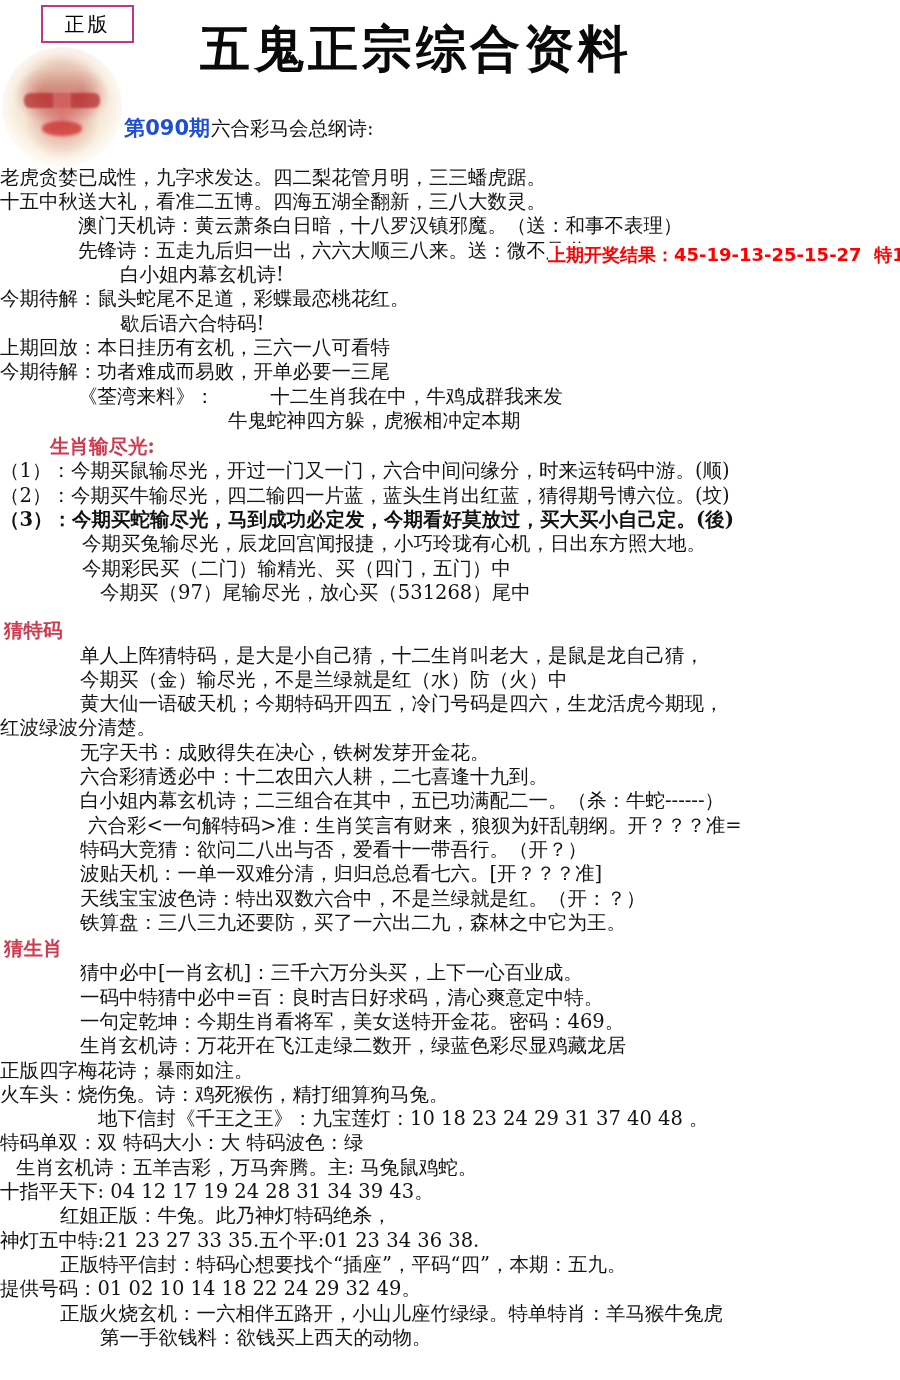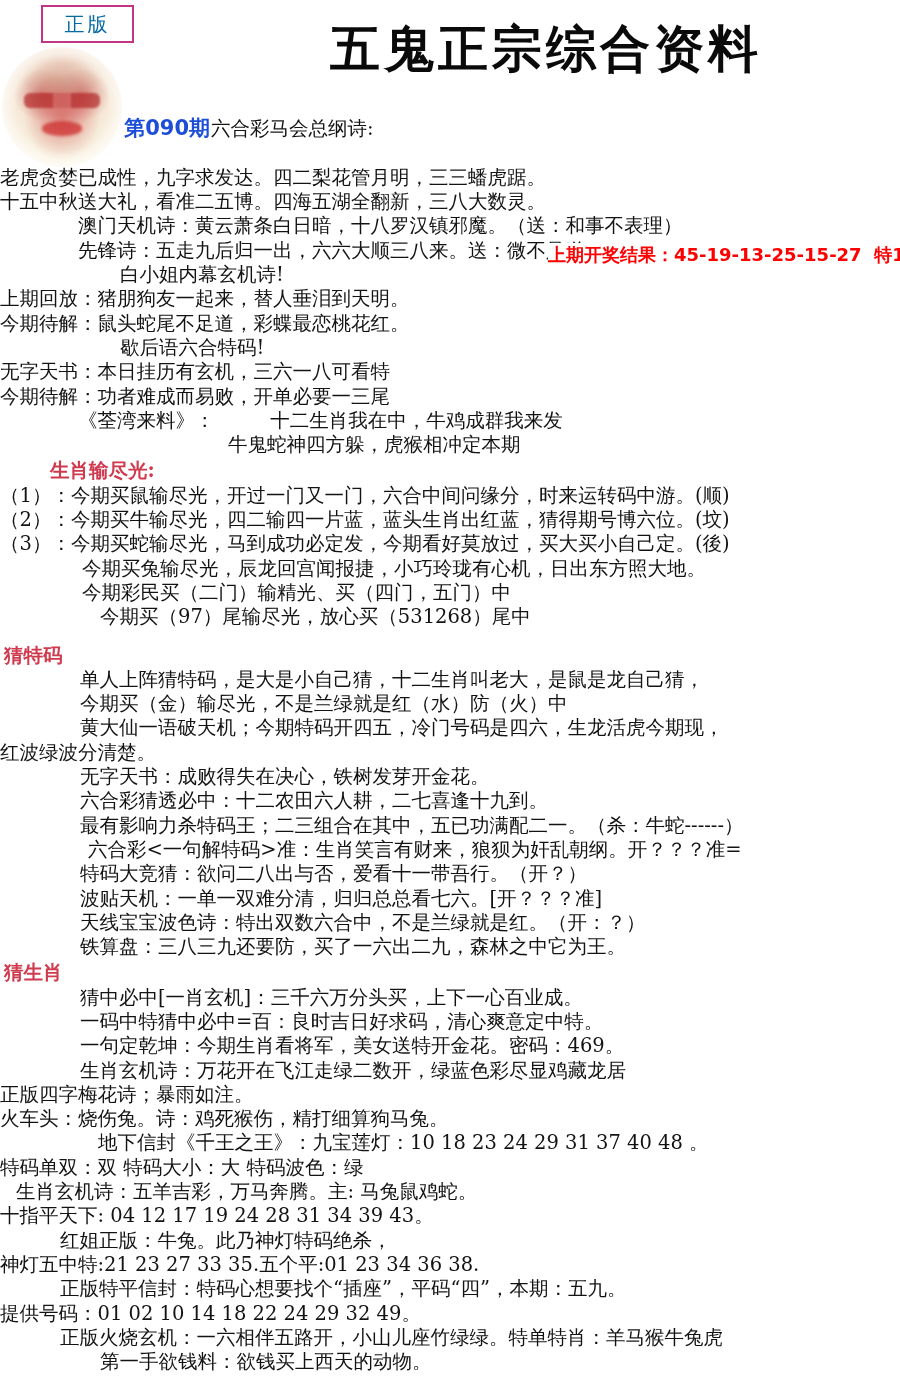--- a/index.html
+++ b/index.html
@@ -87,30 +87,30 @@
     display: flex;
     align-items: center;
     justify-content: center;
     z-index: 3;
     box-sizing: border-box;
   }
   #badge .badge-txt {
     font-family: "DejaVu Serif", "Liberation Serif", serif;
     font-size: 20px;
     letter-spacing: 3px;
-    color: #0369a1;
+    color: #000000;
     font-weight: 400;
   }
 
   #title {
     position: absolute;
     left: 0;
     top: 16px;
     width: 762px;
-    text-align: right;
+    text-align: center;
     font-family: "DejaVu Serif", "Liberation Serif", serif;
     font-weight: 700;
     font-size: 50px;
     letter-spacing: 4px;
     color: #0a0a0a;
     z-index: 2;
     padding-left: 70px;
     box-sizing: border-box;
   }
 
@@ -189,48 +189,47 @@
     <div class="line" style="padding-left:86px;">
       <span class="issue-tag">第090期</span><span>六合彩马会总纲诗:</span>
     </div>
 
     <div id="lines-top">
         <div class="line" style="padding-left: 0px;">老虎贪婪已成性，九字求发达。四二梨花管月明，三三蟠虎踞。</div>
         <div class="line" style="padding-left: 0px;">十五中秋送大礼，看准二五博。四海五湖全翻新，三八大数灵。</div>
         <div class="line" style="padding-left: 78px;">澳门天机诗：黄云萧条白日暗，十八罗汉镇邪魔。（送：和事不表理）</div>
         <div class="line" style="padding-left: 78px;">先锋诗：五走九后归一出，六六大顺三八来。送：微不足道</div>
         <div class="line" style="padding-left: 120px;">白小姐内幕玄机诗!</div>
-        <div class="line" style="padding-left: 0px;">上期回放：猪朋狗友一起来，替人垂泪到天明。</div>
         <div class="line" style="padding-left: 0px;">今期待解：鼠头蛇尾不足道，彩蝶最恋桃花红。</div>
         <div class="line" style="padding-left: 120px;">歇后语六合特码!</div>
-        <div class="line" style="padding-left: 0px;">无字天书：本日挂历有玄机，三六一八可看特</div>
+        <div class="line" style="padding-left: 0px;">上期回放：本日挂历有玄机，三六一八可看特</div>
         <div class="line" style="padding-left: 0px;">今期待解：功者难成而易败，开单必要一三尾</div>
         <div class="line" style="padding-left: 78px;">《荃湾来料》：         十二生肖我在中，牛鸡成群我来发</div>
         <div class="line" style="padding-left: 228px;">牛鬼蛇神四方躲，虎猴相冲定本期</div>
       </div>
 
     <div class="red-head" style="padding-left:50px; margin-top:2px;">生肖输尽光:</div>
     <div id="lines-sx">
         <div class="line" style="padding-left: 0px;">（1）：今期买鼠输尽光，开过一门又一门，六合中间问缘分，时来运转码中游。(顺)</div>
         <div class="line" style="padding-left: 0px;">（2）：今期买牛输尽光，四二输四一片蓝，蓝头生肖出红蓝，猜得期号博六位。(坟)</div>
-        <div class="line" style="padding-left: 0px;">（3）：今期买蛇输尽光，马到成功必定发，今期看好莫放过，买大买小自己定。(後)</div>
+        <div class="line" style="padding-left: 0px; font-weight: bold;">（3）：今期买蛇输尽光，马到成功必定发，今期看好莫放过，买大买小自己定。(後)</div>
         <div class="line" style="padding-left: 82px;">今期买兔输尽光，辰龙回宫闻报捷，小巧玲珑有心机，日出东方照大地。</div>
         <div class="line" style="padding-left: 82px;">今期彩民买（二门）输精光、买（四门，五门）中</div>
         <div class="line" style="padding-left: 100px;">今期买（97）尾输尽光，放心买（531268）尾中</div>
       </div>
 
     <div class="red-head" style="padding-left:4px; margin-top:14px;">猜特码</div>
     <div id="lines-tm">
         <div class="line" style="padding-left: 80px;">单人上阵猜特码，是大是小自己猜，十二生肖叫老大，是鼠是龙自己猜，</div>
         <div class="line" style="padding-left: 80px;">今期买（金）输尽光，不是兰绿就是红（水）防（火）中</div>
         <div class="line" style="padding-left: 80px;">黄大仙一语破天机；今期特码开四五，冷门号码是四六，生龙活虎今期现，</div>
         <div class="line" style="padding-left: 0px;">红波绿波分清楚。</div>
         <div class="line" style="padding-left: 80px;">无字天书：成败得失在决心，铁树发芽开金花。</div>
         <div class="line" style="padding-left: 80px;">六合彩猜透必中：十二农田六人耕，二七喜逢十九到。</div>
-        <div class="line" style="padding-left: 80px;">最有影响力杀特码王；二三组合在其中，五已功满配二一。（杀：牛蛇------）</div>
+        <div class="line" style="padding-left: 80px;">白小姐内幕玄机诗；二三组合在其中，五已功满配二一。（杀：牛蛇------）</div>
         <div class="line" style="padding-left: 88px;">六合彩&lt;一句解特码&gt;准：生肖笑言有财来，狼狈为奸乱朝纲。开？？？准=</div>
         <div class="line" style="padding-left: 80px;">特码大竞猜：欲问二八出与否，爱看十一带吾行。（开？）</div>
         <div class="line" style="padding-left: 80px;">波贴天机：一单一双难分清，归归总总看七六。[开？？？准]</div>
         <div class="line" style="padding-left: 80px;">天线宝宝波色诗：特出双数六合中，不是兰绿就是红。（开：？）</div>
         <div class="line" style="padding-left: 80px;">铁算盘：三八三九还要防，买了一六出二九，森林之中它为王。</div>
       </div>
 
     <div class="red-head" style="padding-left:4px; margin-top:2px;">猜生肖</div>
     <div id="lines-sx2">
         <div class="line" style="padding-left: 80px;">猜中必中[一肖玄机]：三千六万分头买，上下一心百业成。</div>

